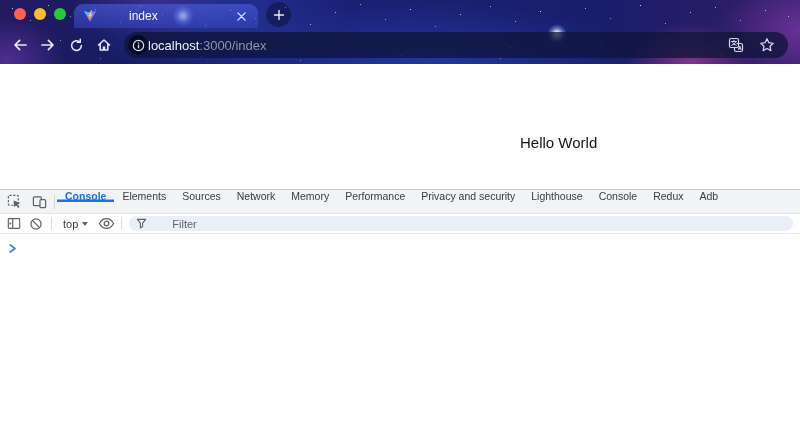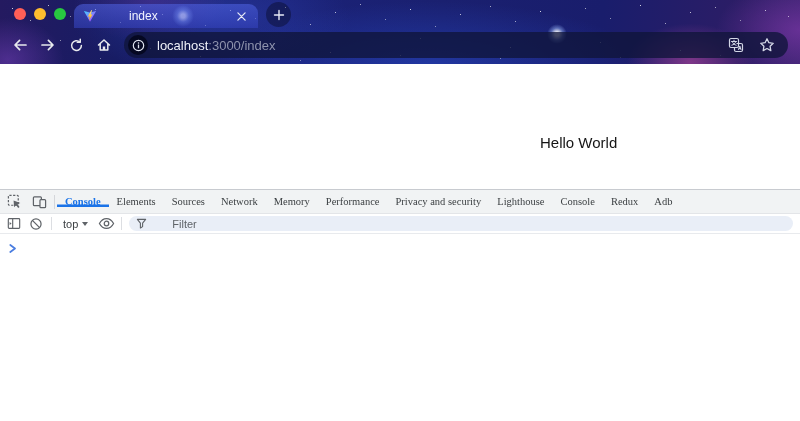--- a/index.html
+++ b/index.html
@@ -62,37 +62,37 @@
 
   
   .toolbar { position:relative; height:36px; display:flex; align-items:center; padding:0 12px 2px 6px; }
   .nav-btn { width:28px; height:28px; display:flex; align-items:center; justify-content:center; color:#e8eaed; flex:0 0 auto; }
   .urlbar {
     flex:1; height:26px; margin-left:6px; border-radius:13px;
     background:rgba(16,20,58,0.78); display:flex; align-items:center; padding:0 12px 0 4px;
   }
   .site-info { width:20px; height:20px; border-radius:50%; background:rgba(4,6,28,0.85);
     display:flex; align-items:center; justify-content:center; color:#dfe3ef; flex:0 0 auto; }
-  .url-text { margin-left:9px; font-size:13px; white-space:nowrap; }
+  .url-text { margin-left:0; font-size:13px; white-space:nowrap; }
   .url-host { color:#eef0f8; }
   .url-path { color:#8e93ad; }
   .urlbar .spacer { flex:1; }
   .pill-icon { width:18px; height:18px; display:flex; align-items:center; justify-content:center; color:#d3d7e6; margin-left:13px; }
 
   
-  .page { position:relative; height:113px; background:#ffffff;margin-left:20px; }
+  .page { position:relative; height:113px; background:#ffffff; }
   .page h1 { position:absolute; left:520px; top:70px; font-size:15px; font-weight:400; color:#151515; }
 
   
   .devtools { position:absolute; left:0; top:189px; width:800px; height:232px; border-top:1px solid #c8cbd0; background:#fff; }
   .dt-tabbar { height:24px; background:#f1f3f4; display:flex; align-items:stretch; border-bottom:1px solid #e3e5e8; overflow:hidden; }
   .dt-iconbtn { width:25px; display:flex; align-items:center; justify-content:center; color:#5f6368; flex:0 0 auto; }
   .dt-iconbtn.first { margin-left:2px; }
   .dt-sep { width:1px; height:14px; background:#d4d6da; align-self:center; margin:0 2px; flex:0 0 auto; }
-  .dt-tabs { display:flex; align-items:center; overflow:hidden; white-space:nowrap;font-family:Liberation Serif, serif; }
+  .dt-tabs { display:flex; align-items:flex-start; overflow:hidden; white-space:nowrap; }
   .dt-tab { padding:0 8px; font-size:10.5px; color:#3c4043; display:flex; align-items:center; cursor:default; }
   .dt-tab.active { color:#1a73e8; font-weight:700; box-shadow:inset 0 -2.5px 0 0 #1a73e8; }
 
   .dt-toolbar { height:20px; background:#fff; display:flex; align-items:center; border-bottom:1px solid #e8eaed; padding-left:3px; }
   .dtt-btn { width:22px; height:18px; display:flex; align-items:center; justify-content:center; color:#5f6368; flex:0 0 auto; }
   .dtt-sep { width:1px; height:13px; background:#dcdee2; margin:0 4px; flex:0 0 auto; }
   .context-select { display:flex; align-items:center; gap:4px; font-size:11px; color:#3c4043; padding:0 7px; flex:0 0 auto; }
   .caret-down { width:0; height:0; border-left:3.5px solid transparent; border-right:3.5px solid transparent; border-top:4px solid #5f6368; }
   .filter-box { flex:1; height:15px; margin:0 7px 0 3px; border-radius:8px; background:#e9eef7; display:flex; align-items:center; padding:0 7px; gap:5px; }
   .filter-box input { border:none; background:transparent; outline:none; font-size:11px; color:#3c4043; width:100%; font-family:"Liberation Sans", sans-serif;margin-left:20px; }

